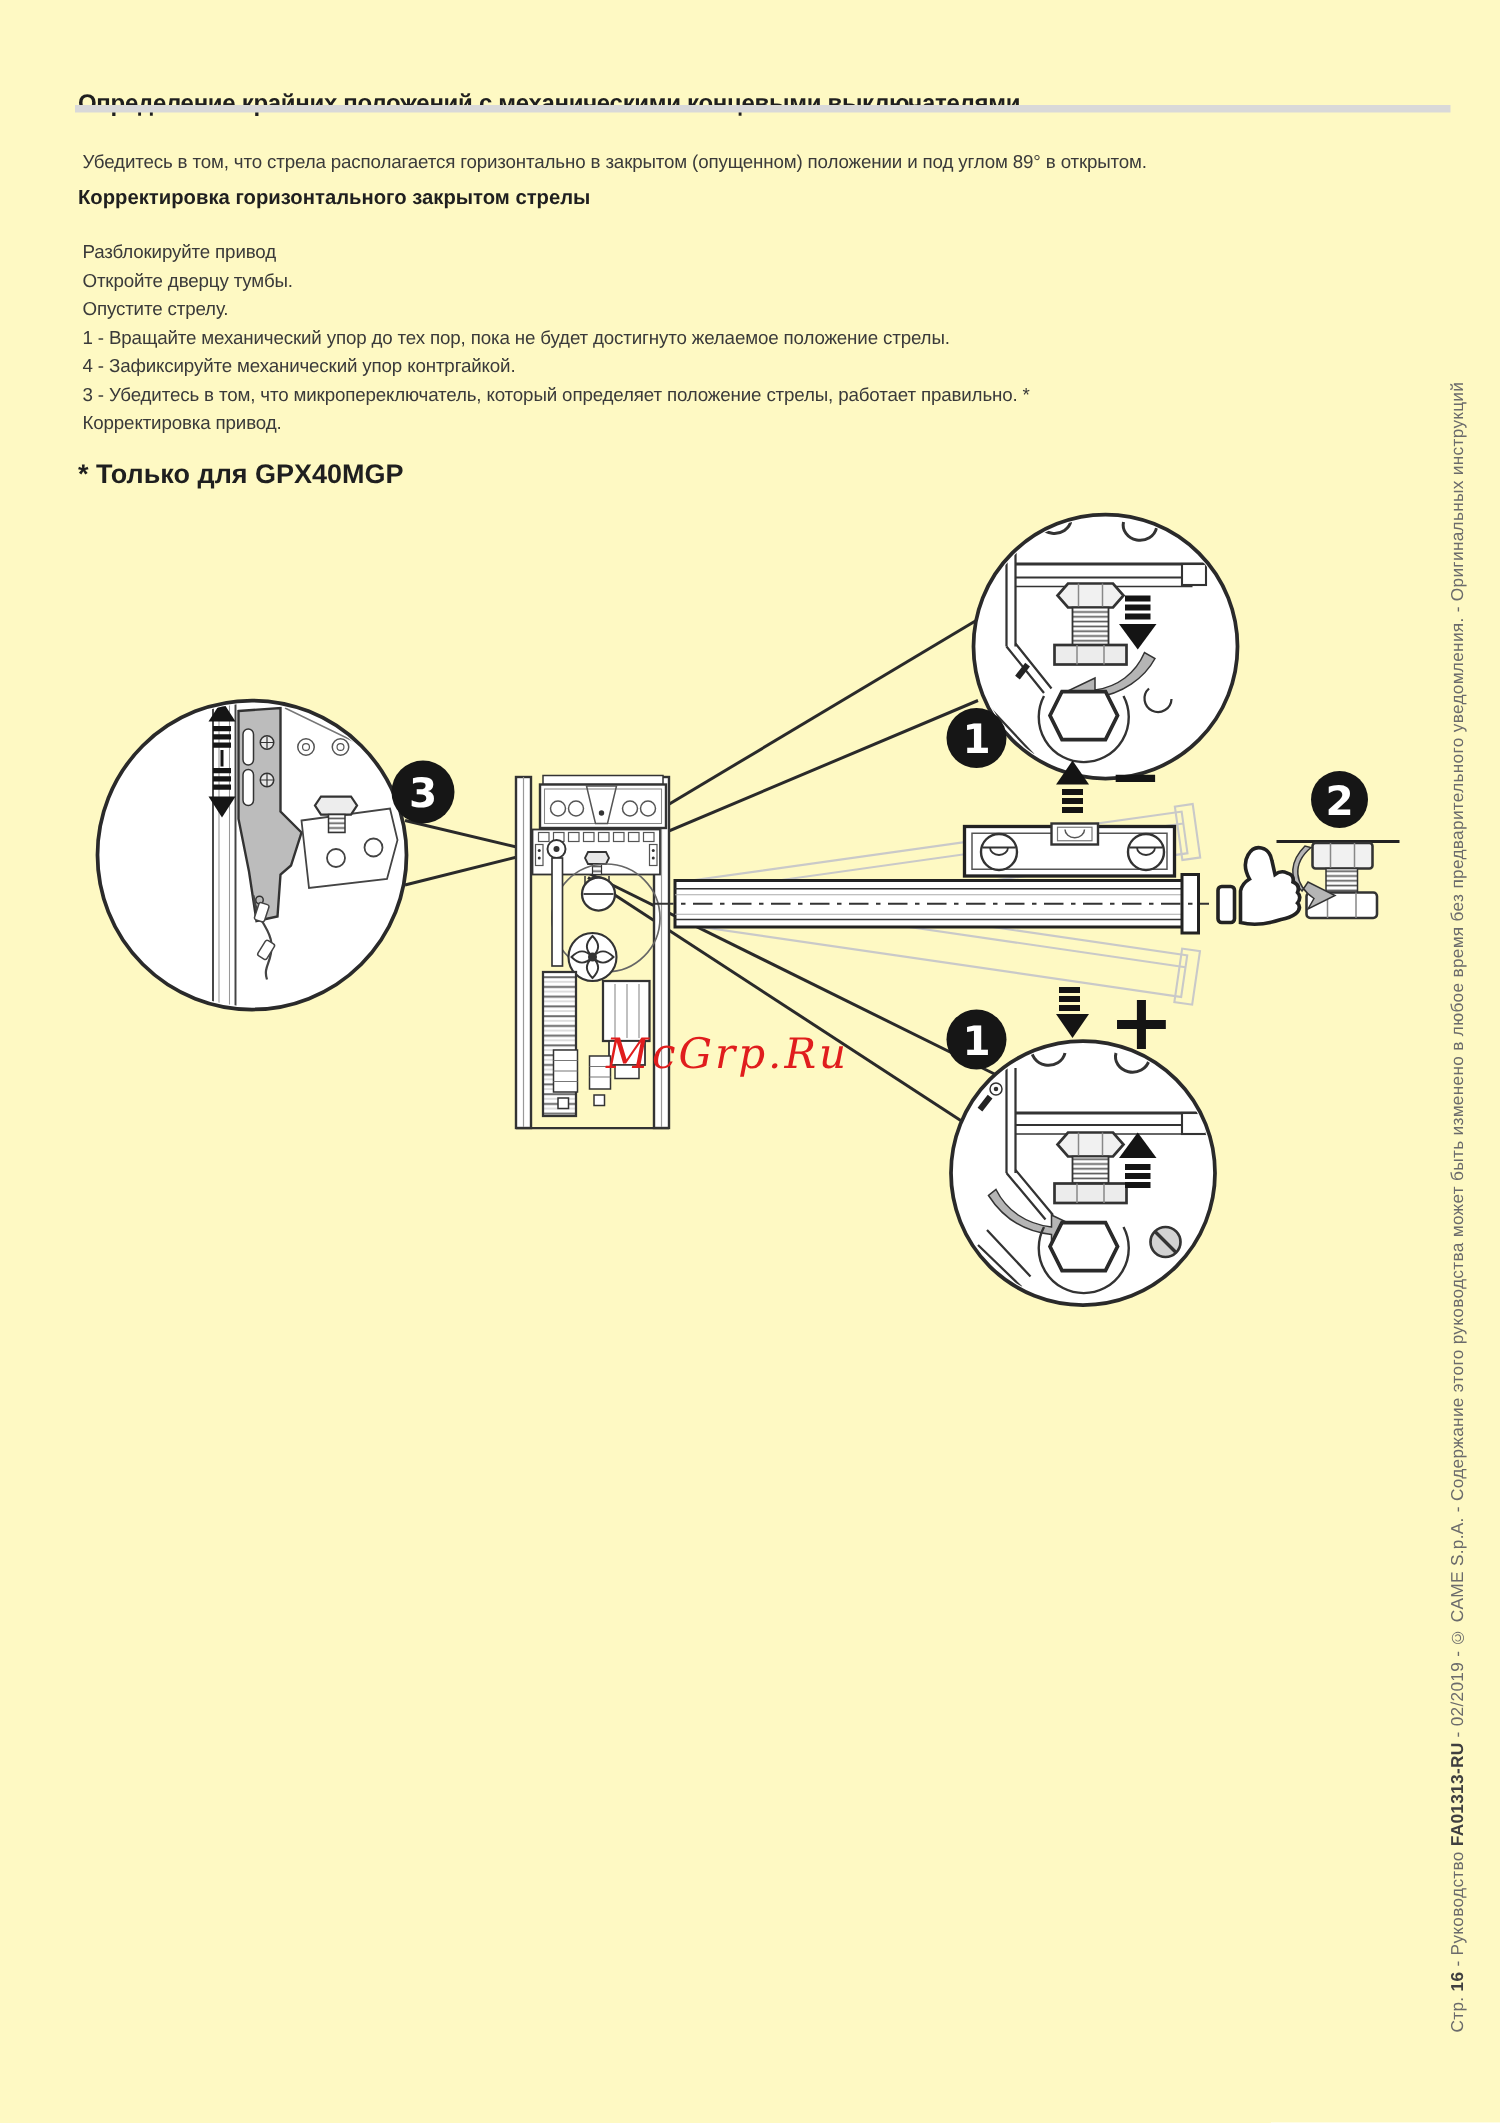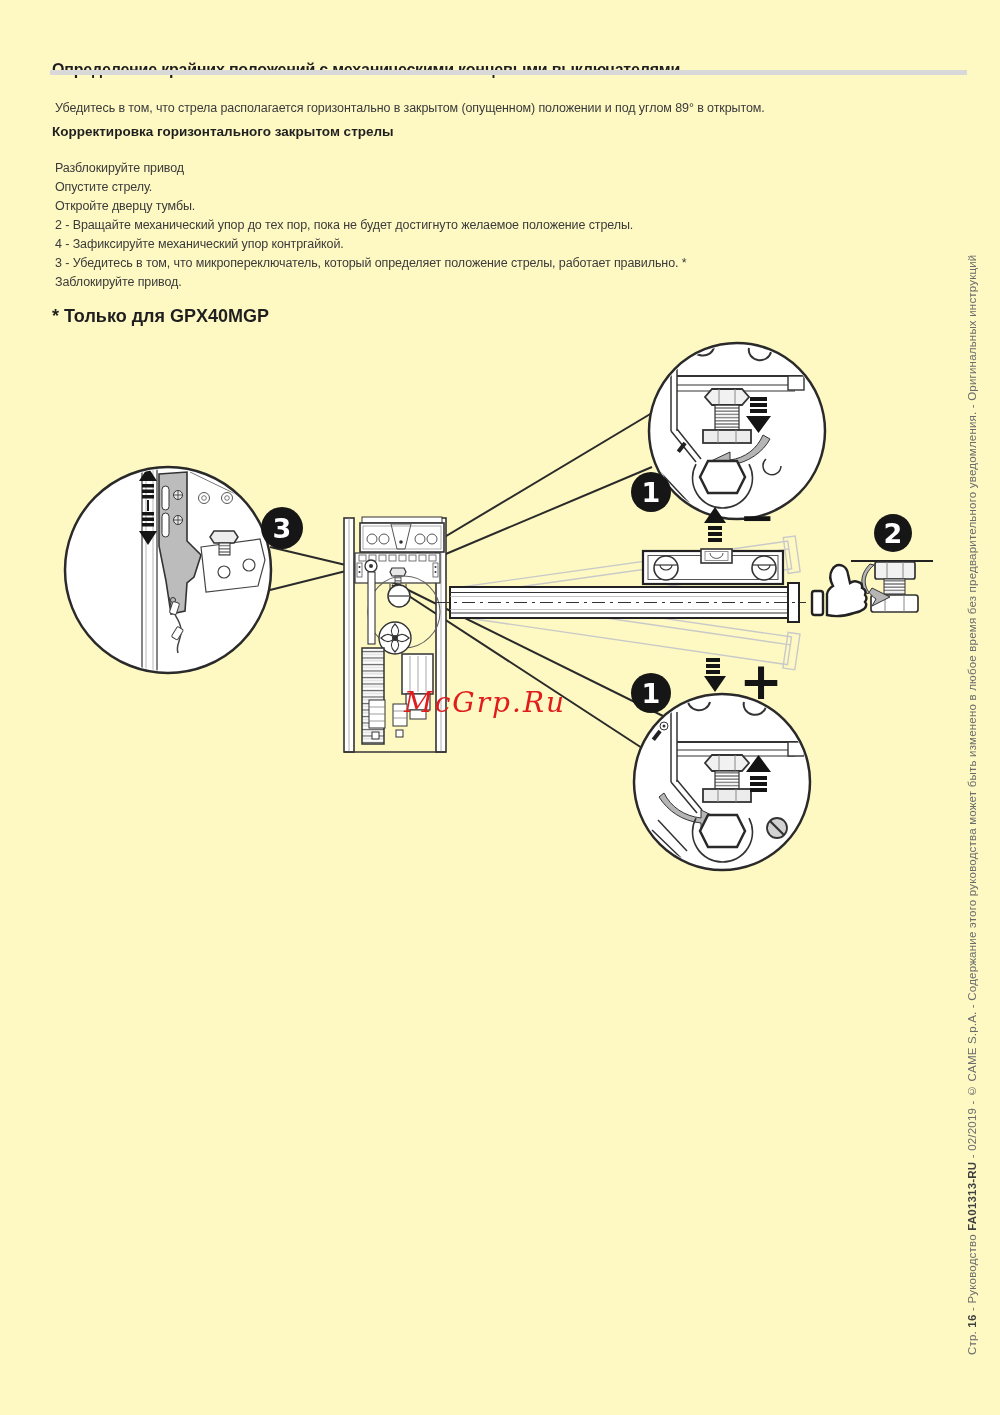--- a/index.html
+++ b/index.html
@@ -33,26 +33,26 @@
 <div class="page">
 
   <h1 class="page-title">Определение крайних положений с механическими концевыми выключателями</h1>
   <div class="title-rule"></div>
 
   <p class="intro">Убедитесь в том, что стрела располагается горизонтально в закрытом (опущенном) положении и под углом 89° в открытом.</p>
   <h2 class="subhead">Корректировка горизонтального закрытом стрелы</h2>
 
   <div class="steps">
       <div>Разблокируйте привод</div>
+      <div>Откройте дверцу тумбы.</div>
       <div>Опустите стрелу.</div>
-      <div>Откройте дверцу тумбы.</div>
-      <div>2 - Вращайте механический упор до тех пор, пока не будет достигнуто желаемое положение стрелы.</div>
+      <div>1 - Вращайте механический упор до тех пор, пока не будет достигнуто желаемое положение стрелы.</div>
       <div>4 - Зафиксируйте механический упор контргайкой.</div>
       <div>3 - Убедитесь в том, что микропереключатель, который определяет положение стрелы, работает правильно. *</div>
-      <div>Заблокируйте привод.</div>
+      <div>Корректировка привод.</div>
     </div>
 
   <p class="note">* Только для GPX40MGP</p>
 
   <div class="diagram">
     <svg viewBox="0 300 1000 600" width="1000" height="600">
       <defs>
         <pattern id="thr" width="6" height="3.2" patternUnits="userSpaceOnUse">
           <rect width="6" height="3.2" fill="#fff"></rect>
           <path d="M0,1.6 H6" stroke="#555" stroke-width="1.1"></path>

